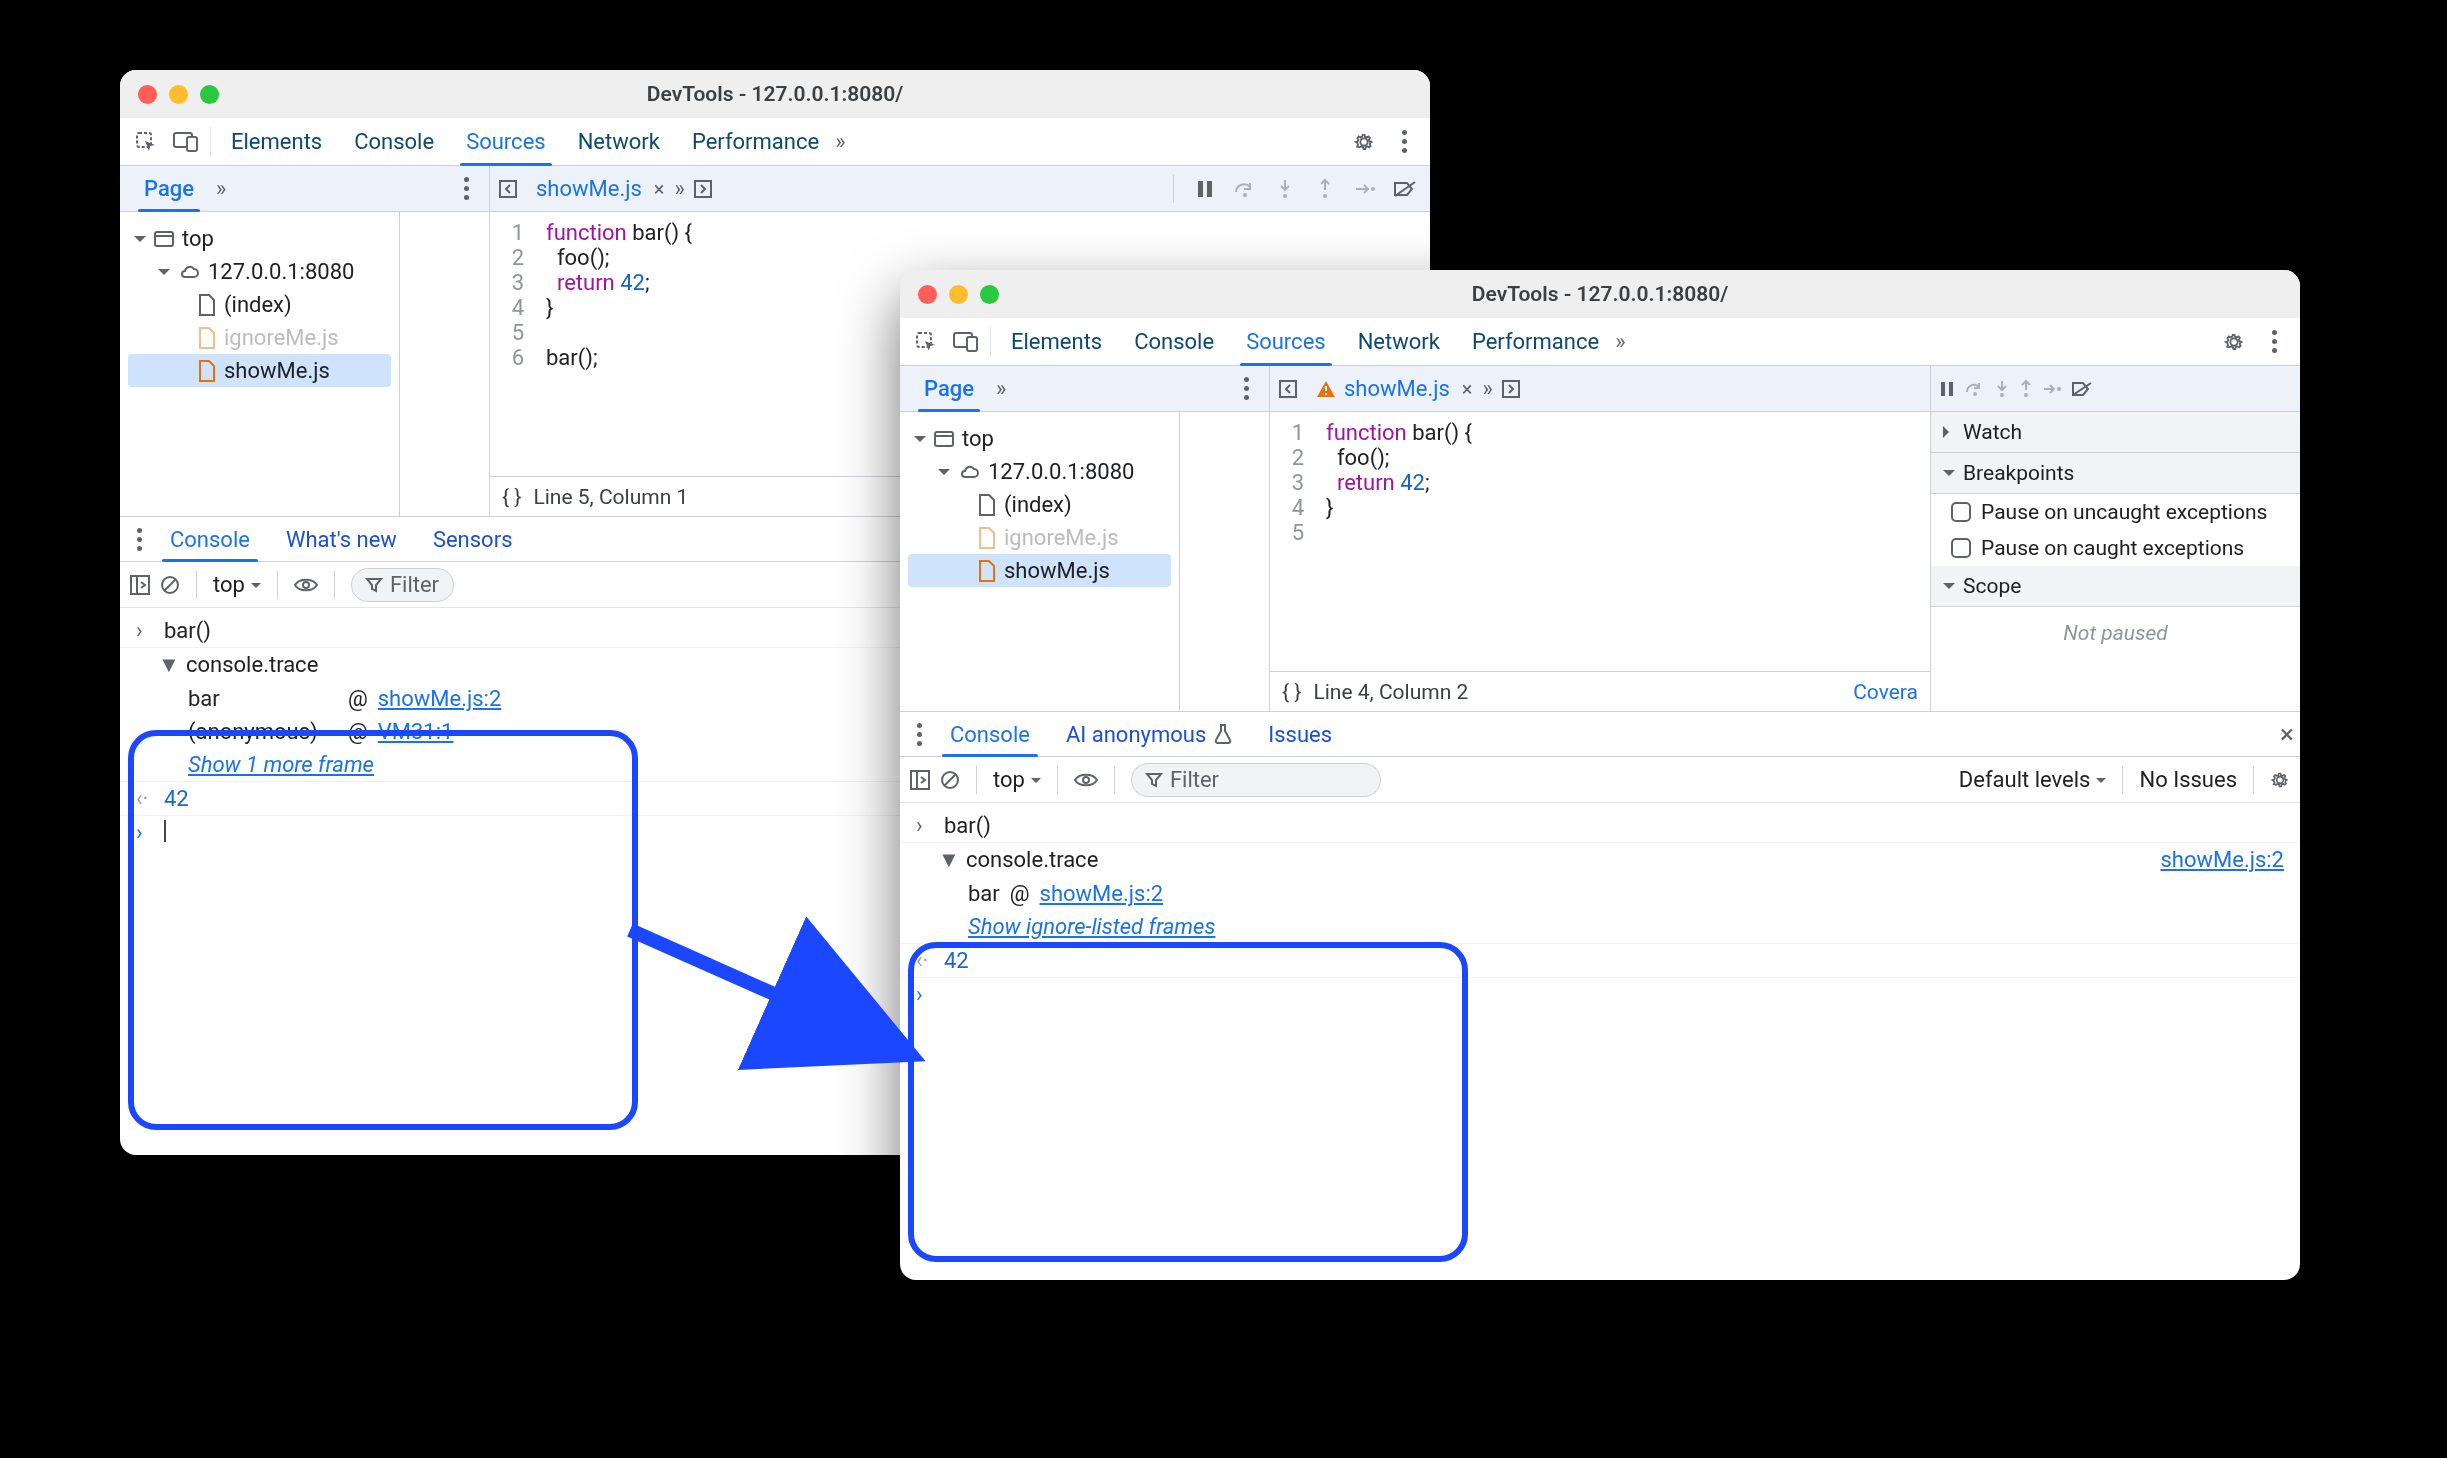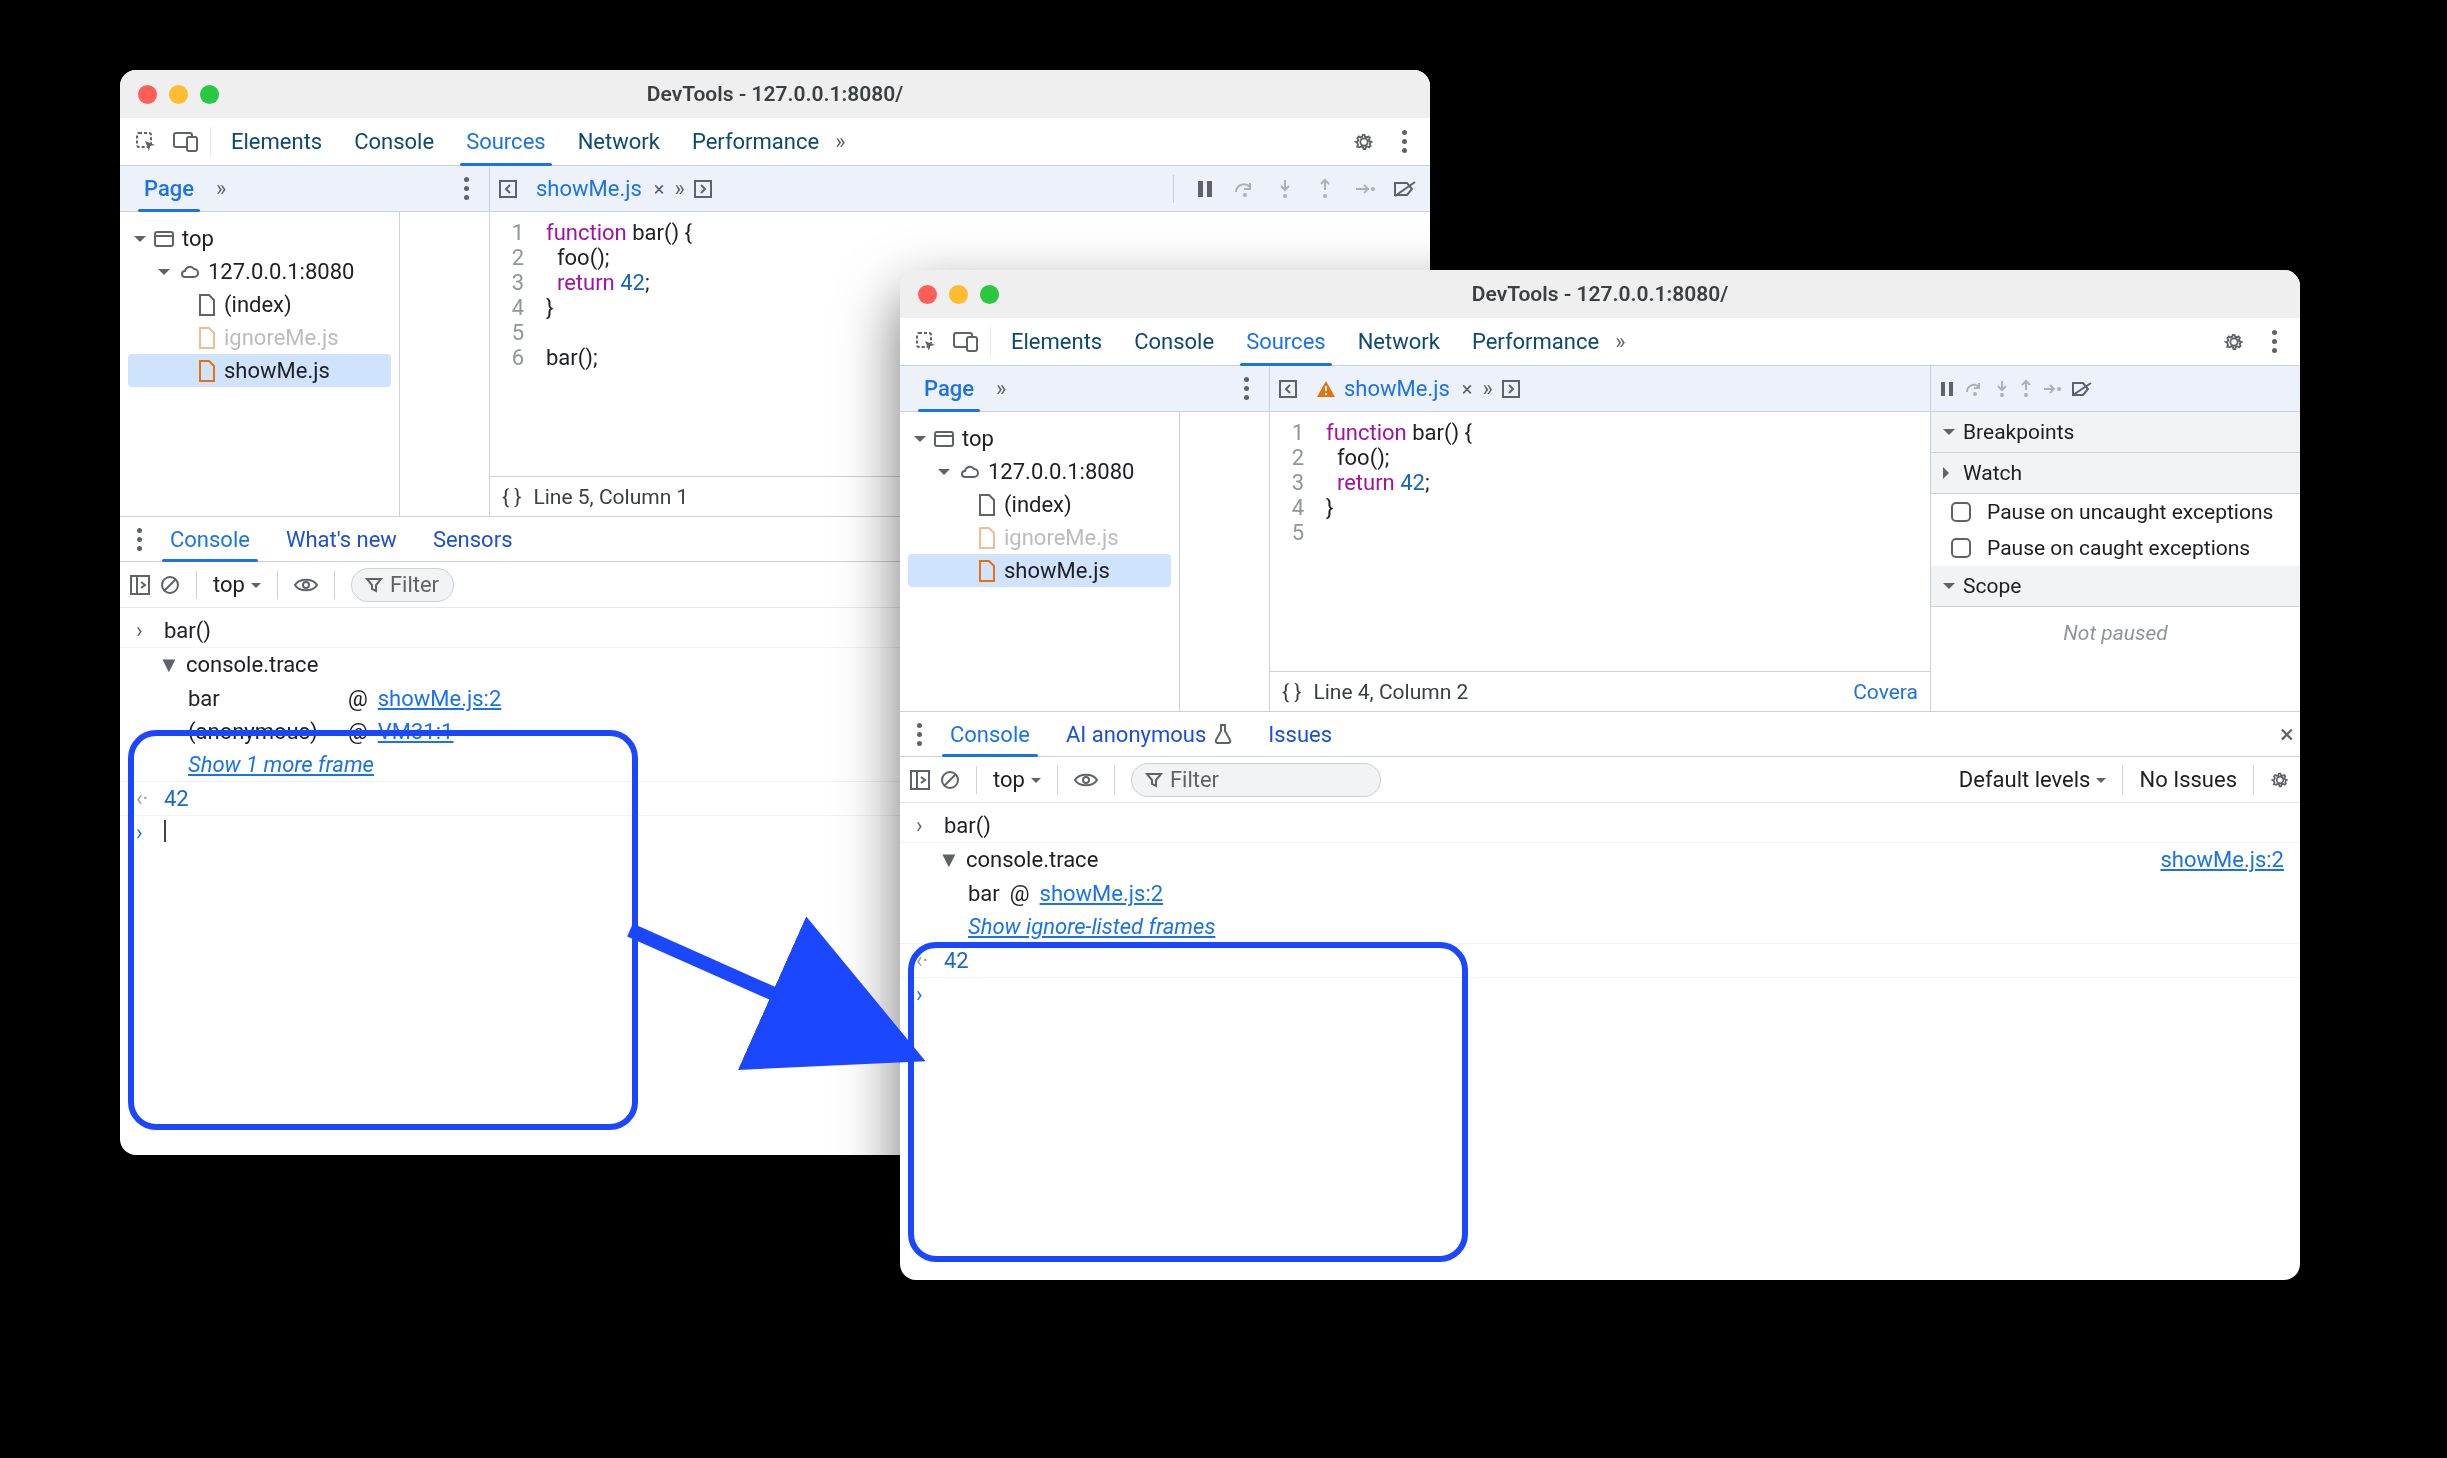--- a/index.html
+++ b/index.html
@@ -73,21 +73,21 @@
   .consolebody{padding:6px 0 6px 0;background:#fff;}
   .crow{display:flex;align-items:flex-start;padding:4px 16px;gap:10px;border-bottom:1px solid #f2f2f2;}
   .crow:last-child{border-bottom:none;}
   .crow .mark{width:18px;color:#5f6368;flex-shrink:0;}
   .linklike{color:var(--blue-link);text-decoration:underline;}
   .italic{font-style:italic;}
   .highlightbox{position:absolute;border:6px solid var(--highlight);border-radius:28px;pointer-events:none;}
   svg{overflow:visible;}
   .sidepanel{width:370px;border-left:1px solid var(--border);background:#fff;display:flex;flex-direction:column;font-size:21px;}
   .sidepanel .section{border-bottom:1px solid var(--border);padding:8px 12px;display:flex;align-items:center;gap:8px;background:var(--toolbar-bg);}
-  .sidepanel .item{padding:6px 12px 6px 20px;display:flex;align-items:center;gap:16px;}
+  .sidepanel .item{padding:6px 12px 6px 20px;display:flex;align-items:center;gap:10px;}
   .chk{width:20px;height:20px;border:2px solid #5f6368;border-radius:5px;flex-shrink:0;}
   .notpaused{color:#90959a;text-align:center;padding:14px 0;font-style:italic;}
   .bigarrow{position:absolute;pointer-events:none;}
   .warn-tri{display:inline-flex;align-items:center;justify-content:center;}
 </style>
 </head>
 <body>
 
 <div class="window" style="left:120px;top:70px;width:1310px;height:1085px;">
   <div class="titlebar">
@@ -517,26 +517,26 @@
             </svg>
           </div>
         <div class="ico">
             <svg width="22" height="16">
               <path d="M2 2h10l5 6-5 6H2z" fill="none" stroke="#5f6368" stroke-width="2"></path>
               <line x1="2" y1="14" x2="20" y2="2" stroke="#5f6368" stroke-width="2"></line>
             </svg>
           </div>
       </div>
       <div class="section">
+          <span class="tri closed"></span>
+          <span>Watch</span>
+        </div>
+      <div class="section">
           <span class="tri"></span>
           <span>Breakpoints</span>
-        </div>
-      <div class="section">
-          <span class="tri closed"></span>
-          <span>Watch</span>
         </div>
       <div class="item">
           <span class="chk"></span>
           <span>Pause on uncaught exceptions</span>
         </div>
       <div class="item">
           <span class="chk"></span>
           <span>Pause on caught exceptions</span>
         </div>
       <div class="section">

